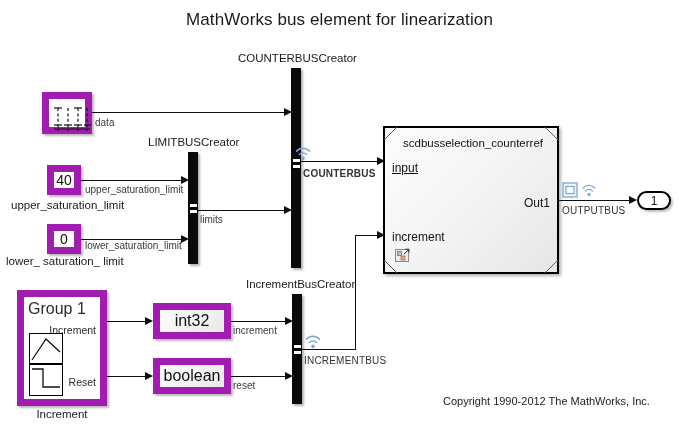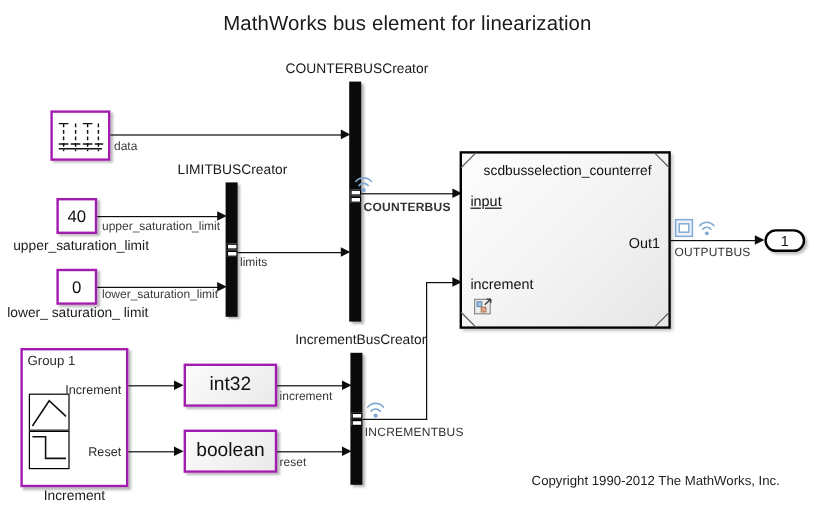--- a/index.html
+++ b/index.html
@@ -11,21 +11,21 @@
   }
   #canvas{position:absolute;left:0;top:0;width:679px;height:433px;background:#fff;}
   .abs{position:absolute;}
   .ttl{
     left:0;top:10px;width:679px;text-align:center;
     font-size:17px;color:#1a1a1a;letter-spacing:.1px;
   }
   
   .blk{
     background:linear-gradient(135deg,#fbfbfb 0%,#f2f2f2 55%,#e9e9e9 100%);
-    border:2px solid #a21caf;box-sizing:border-box;
+    border:7px solid #a21caf;box-sizing:border-box;
     box-shadow:2px 2px 2px rgba(0,0,0,.28);
   }
   .blk.white{background:#fff;}
   .blk-txt{
     width:100%;height:100%;display:flex;align-items:center;justify-content:center;
     font-size:14px;color:#111;
   }
   .blk-txt.big{font-size:16px;}
   
   .busbar{
@@ -180,21 +180,21 @@
     <circle cx="10" cy="13.4" r="1.8" fill="#7fa8d4"></circle>
   </svg>
   <div class="abs ln lnh" style="left:559px;top:200px;width:74px;"></div>
   <div class="abs arw" style="left:629px;top:196px;"></div>
   <div class="abs lbl bus" style="left:562px;top:205px;">OUTPUTBUS</div>
   <div class="abs outport" style="left:637px;top:191px;width:34px;height:19px;">
     <span>1</span>
   </div>
 
   <div class="abs blk white" style="left:17px;top:290px;width:90px;height:116px;">
-    <div class="abs lbl" style="left:4px;top:3px;font-size:11px;">Group 1</div>
+    <div class="abs lbl" style="left:4px;top:3px;font-size:16px;">Group 1</div>
     <div class="abs lbl" style="right:4px;top:27px;font-size:10.5px;">Increment</div>
     <div class="abs lbl" style="right:4px;top:79px;font-size:10.5px;">Reset</div>
     <div class="sbwave" style="left:5px;top:36px;width:34px;height:31px;">
       <svg width="32" height="29" viewBox="0 0 32 29" style="display:block;">
         <path d="M2 26 L16 5 L30 18" stroke="#111" stroke-width="1.3" fill="none"></path>
       </svg>
     </div>
     <div class="sbwave" style="left:5px;top:67px;width:34px;height:32px;">
       <svg width="32" height="30" viewBox="0 0 32 30" style="display:block;">
         <path d="M2 4 L13 4 L13 22 L30 22" stroke="#111" stroke-width="1.3" fill="none"></path>

